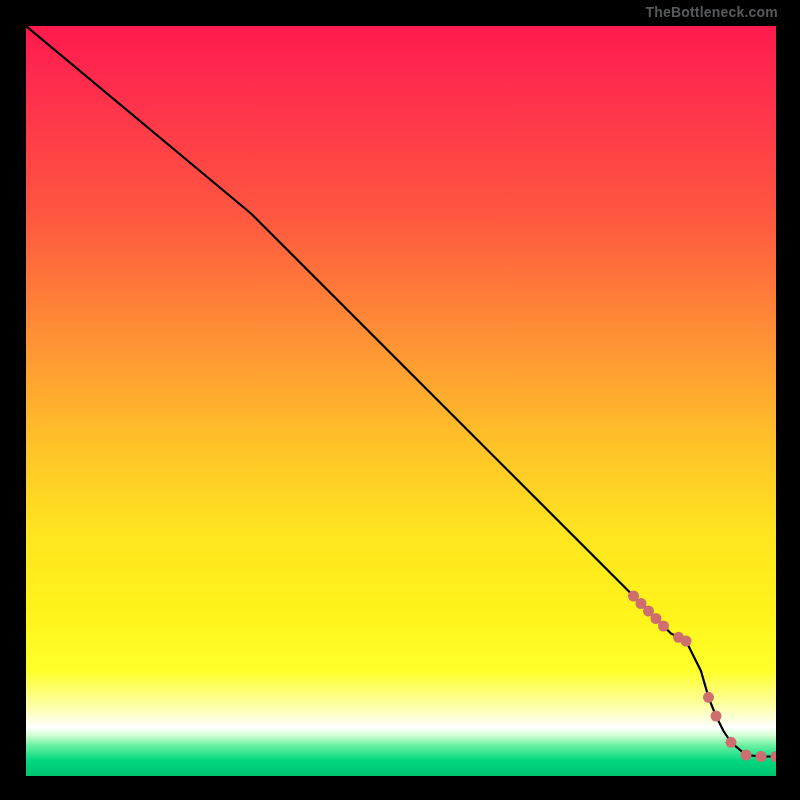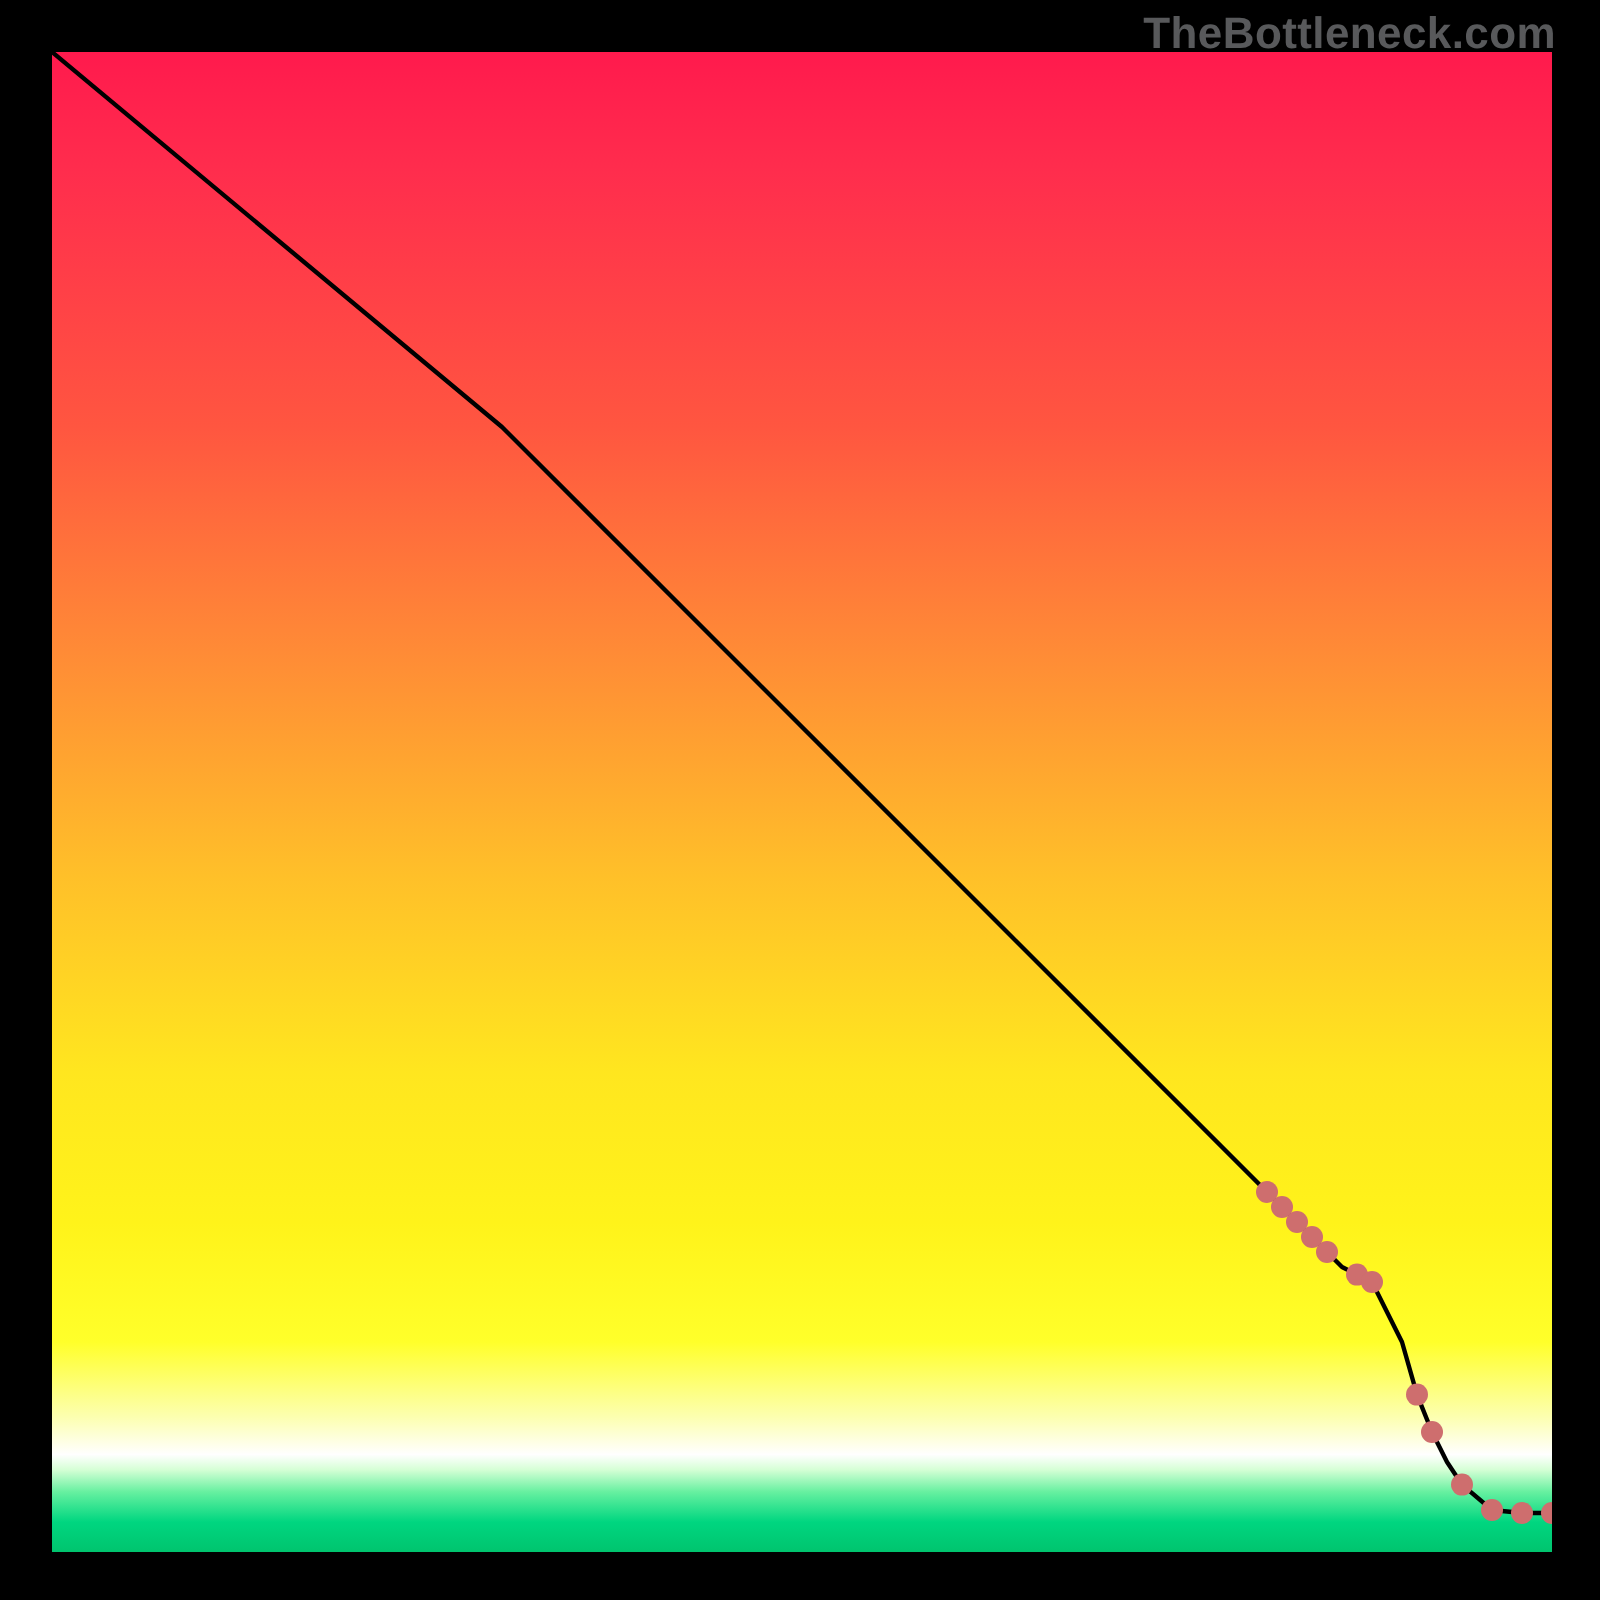--- a/index.html
+++ b/index.html
@@ -30,21 +30,21 @@
       #d6ffd6 94.5%,
       #66f0a0 96%,
       #00d680 98%,
       #00c46e 100%);
   }
   .attribution {
     position: absolute;
     top: 4px;
     right: 22px;
     font-family: Arial, Helvetica, sans-serif;
-    font-size: 22px;
+    font-size: 14px;
     font-weight: bold;
     color: #58595b;
     letter-spacing: 0.2px;
   }
   svg.overlay {
     position: absolute;
     left: 26px;
     top: 26px;
     width: 750px;
     height: 750px;

